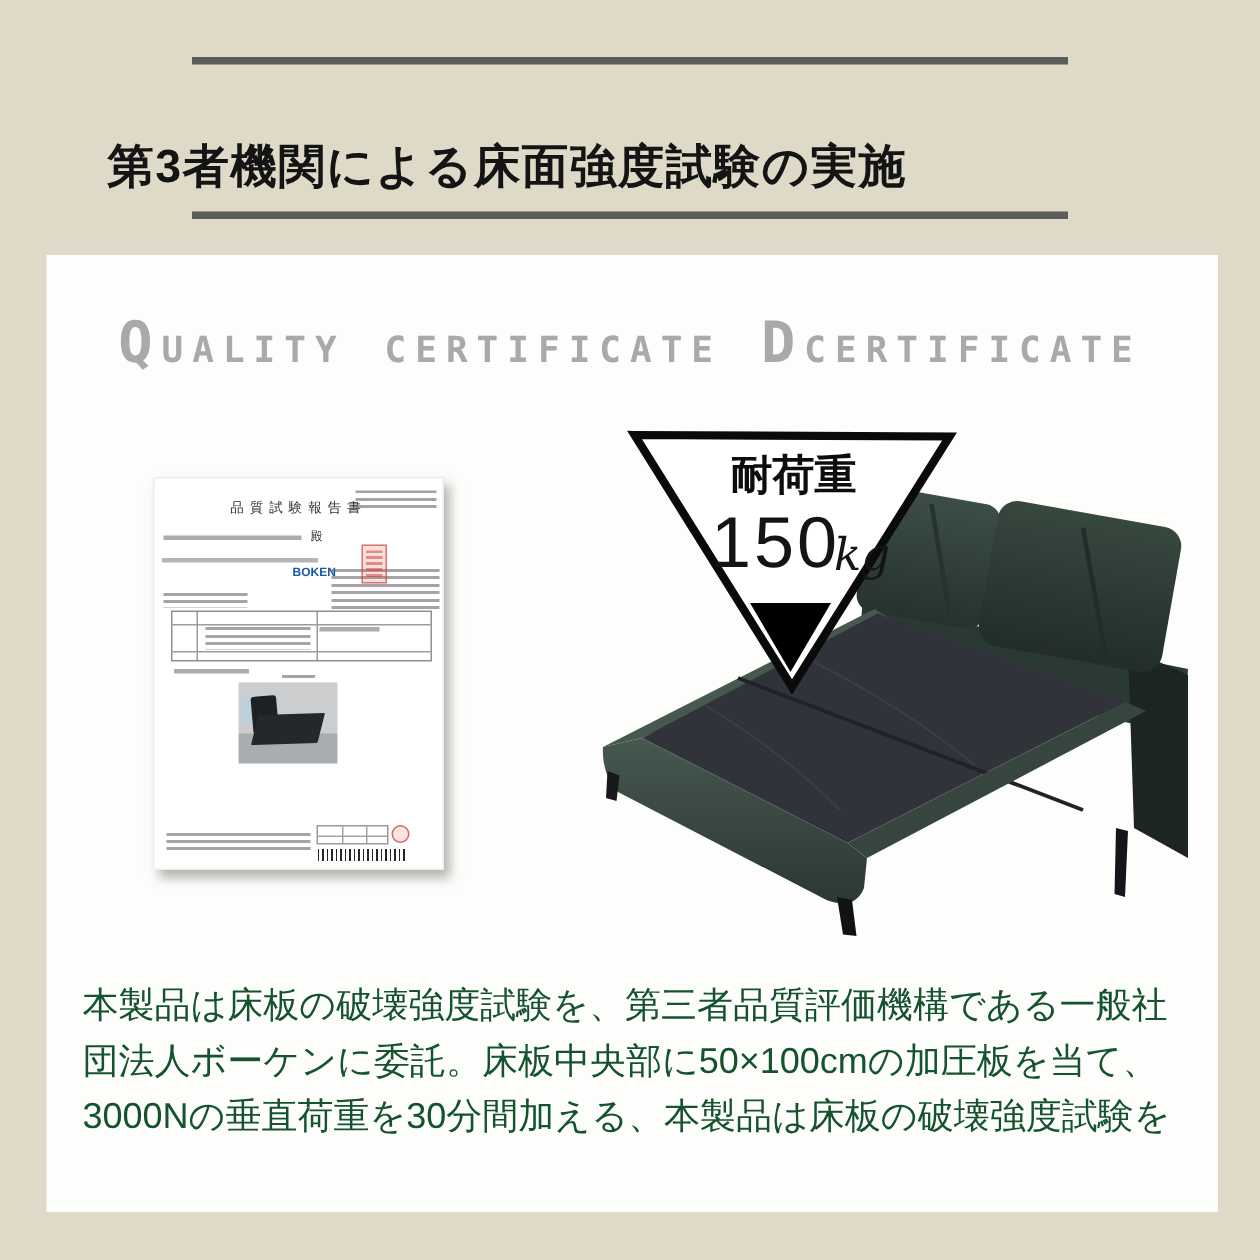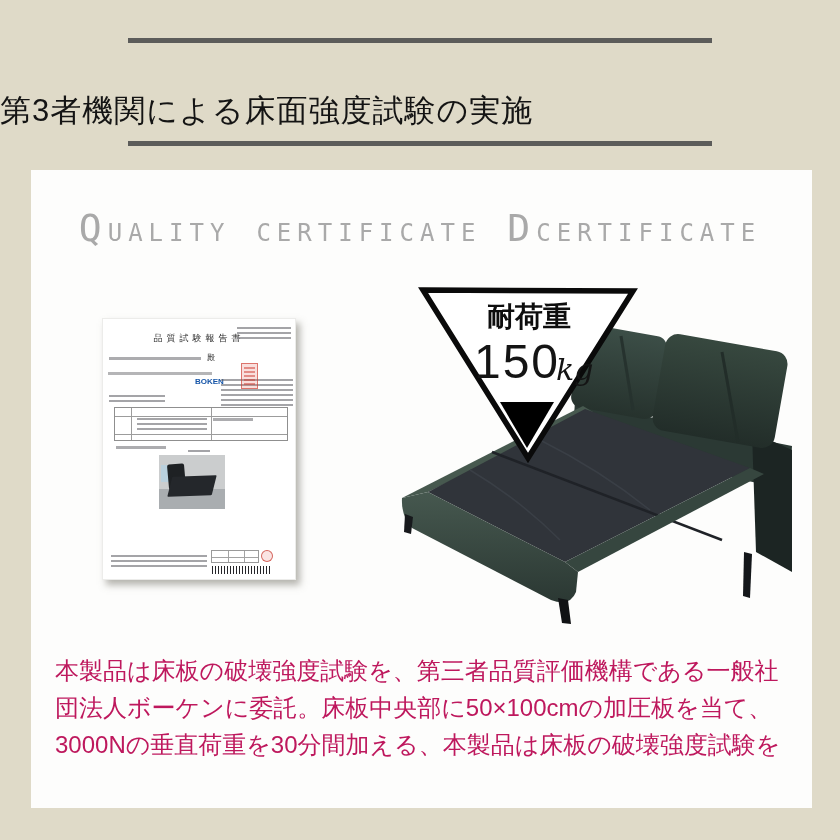--- a/index.html
+++ b/index.html
@@ -6,31 +6,31 @@
   body{
     width:840px;height:840px;position:relative;overflow:hidden;
     background:#dfdac8;
     font-family:"Liberation Sans",sans-serif;
   }
   
   .rule{position:absolute;left:128px;width:584px;height:5px;background:#5c5c5a;}
   .rule.top{top:38px;}
   .rule.bot{top:141px;}
   .main-title{
-    position:absolute;top:72px;left:0;width:676px;text-align:left;
-    font-size:31px;line-height:36px;font-weight:400;color:#141414;letter-spacing:1px;
+    position:absolute;top:72px;left:0;width:676px;text-align:center;
+    font-size:31px;line-height:36px;font-weight:700;color:#141414;letter-spacing:1px;
   }
   
   .panel{position:absolute;left:31px;top:170px;width:781px;height:638px;background:#fdfdfc;}
   .quality-heading{
     position:absolute;top:206px;left:0;width:840px;text-align:center;
     font-family:"DejaVu Sans Mono","Liberation Mono",monospace;
     color:#a9a9a9;font-size:24px;letter-spacing:6px;white-space:nowrap;
   }
-  .quality-heading .word{margin:0 13px;}
+  .quality-heading .word{margin:0 13px;font-weight:bold;}
   .quality-heading .lg{font-size:38px;letter-spacing:6px;}
   
   .cert{
     position:absolute;left:102px;top:318px;width:194px;height:262px;background:#ffffff;
     box-shadow:4px 5px 7px rgba(110,108,98,.5);border:1px solid #ececea;box-sizing:border-box;
   }
   .cert *{position:absolute;box-sizing:border-box;}
   .cert-title{top:13px;left:0;width:100%;text-align:center;font-size:9px;letter-spacing:4px;color:#2e2e2e;}
   .tl{background:repeating-linear-gradient(180deg,rgba(90,90,96,.55) 0 2px,rgba(0,0,0,0) 2px 5px);}
   .cert-meta-tr{top:8px;left:134px;width:54px;height:12px;}
@@ -56,21 +56,21 @@
   .photo-bed-base{left:11px;top:21px;width:44px;height:20px;background:#24272b;transform:skewX(-16deg) rotate(-2deg);border-radius:1px;}
   .cert-footer-text{top:236px;left:8px;width:96px;height:12px;}
   .cert-footer-table{top:231px;left:108px;width:48px;height:13px;border:1px solid #9a9a9a;}
   .cft-v{top:0;width:1px;height:100%;background:#a3a3a3;}
   .cft-h{left:0;top:6px;width:100%;height:1px;background:#a3a3a3;}
   .cert-footer-stamp{top:231px;left:158px;width:12px;height:12px;border-radius:50%;border:1px solid rgba(200,60,50,.75);background:rgba(221,76,64,.15);}
   .cert-barcode{top:247px;left:109px;width:58px;height:8px;background:repeating-linear-gradient(90deg,#26262a 0 1px,rgba(0,0,0,0) 1px 3px);}
   
   .illus{position:absolute;left:0;top:0;width:840px;height:840px;}
   
-  .desc{position:absolute;left:55px;top:652px;color:#be185d;font-size:24px;line-height:37px;white-space:nowrap;}
+  .desc{position:absolute;left:55px;top:652px;color:#14532d;font-size:24px;line-height:37px;white-space:nowrap;}
 </style>
 </head>
 <body>
 
 <div class="rule top"></div>
 <h1 class="main-title">第3者機関による床面強度試験の実施</h1>
 <div class="rule bot"></div>
 
 <div class="panel"></div>
 

